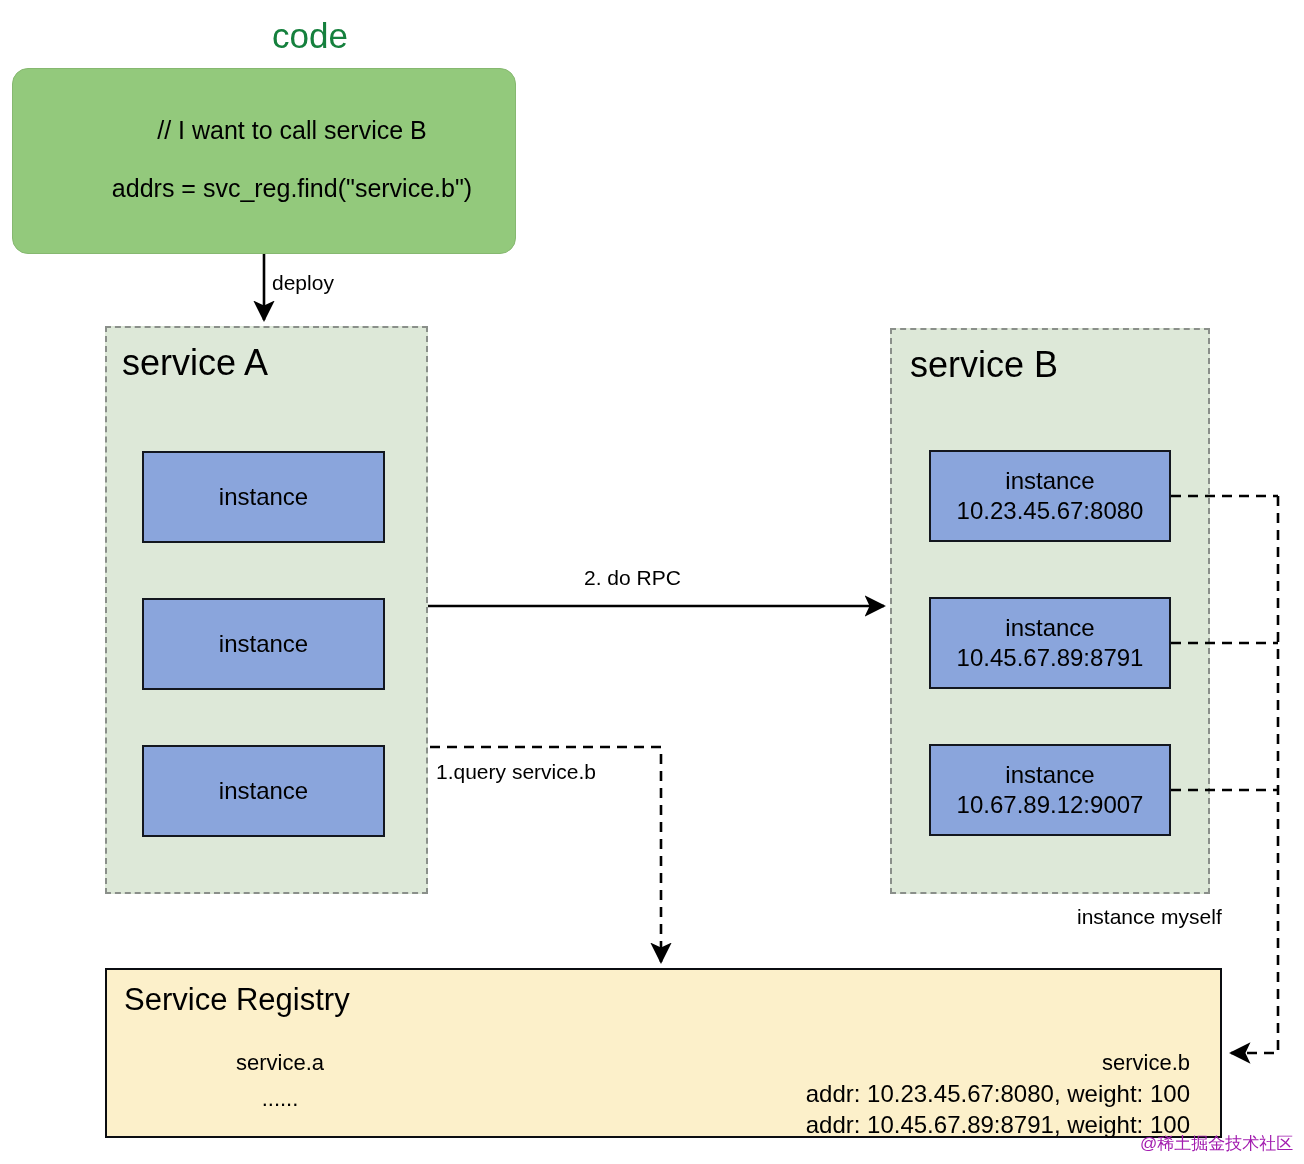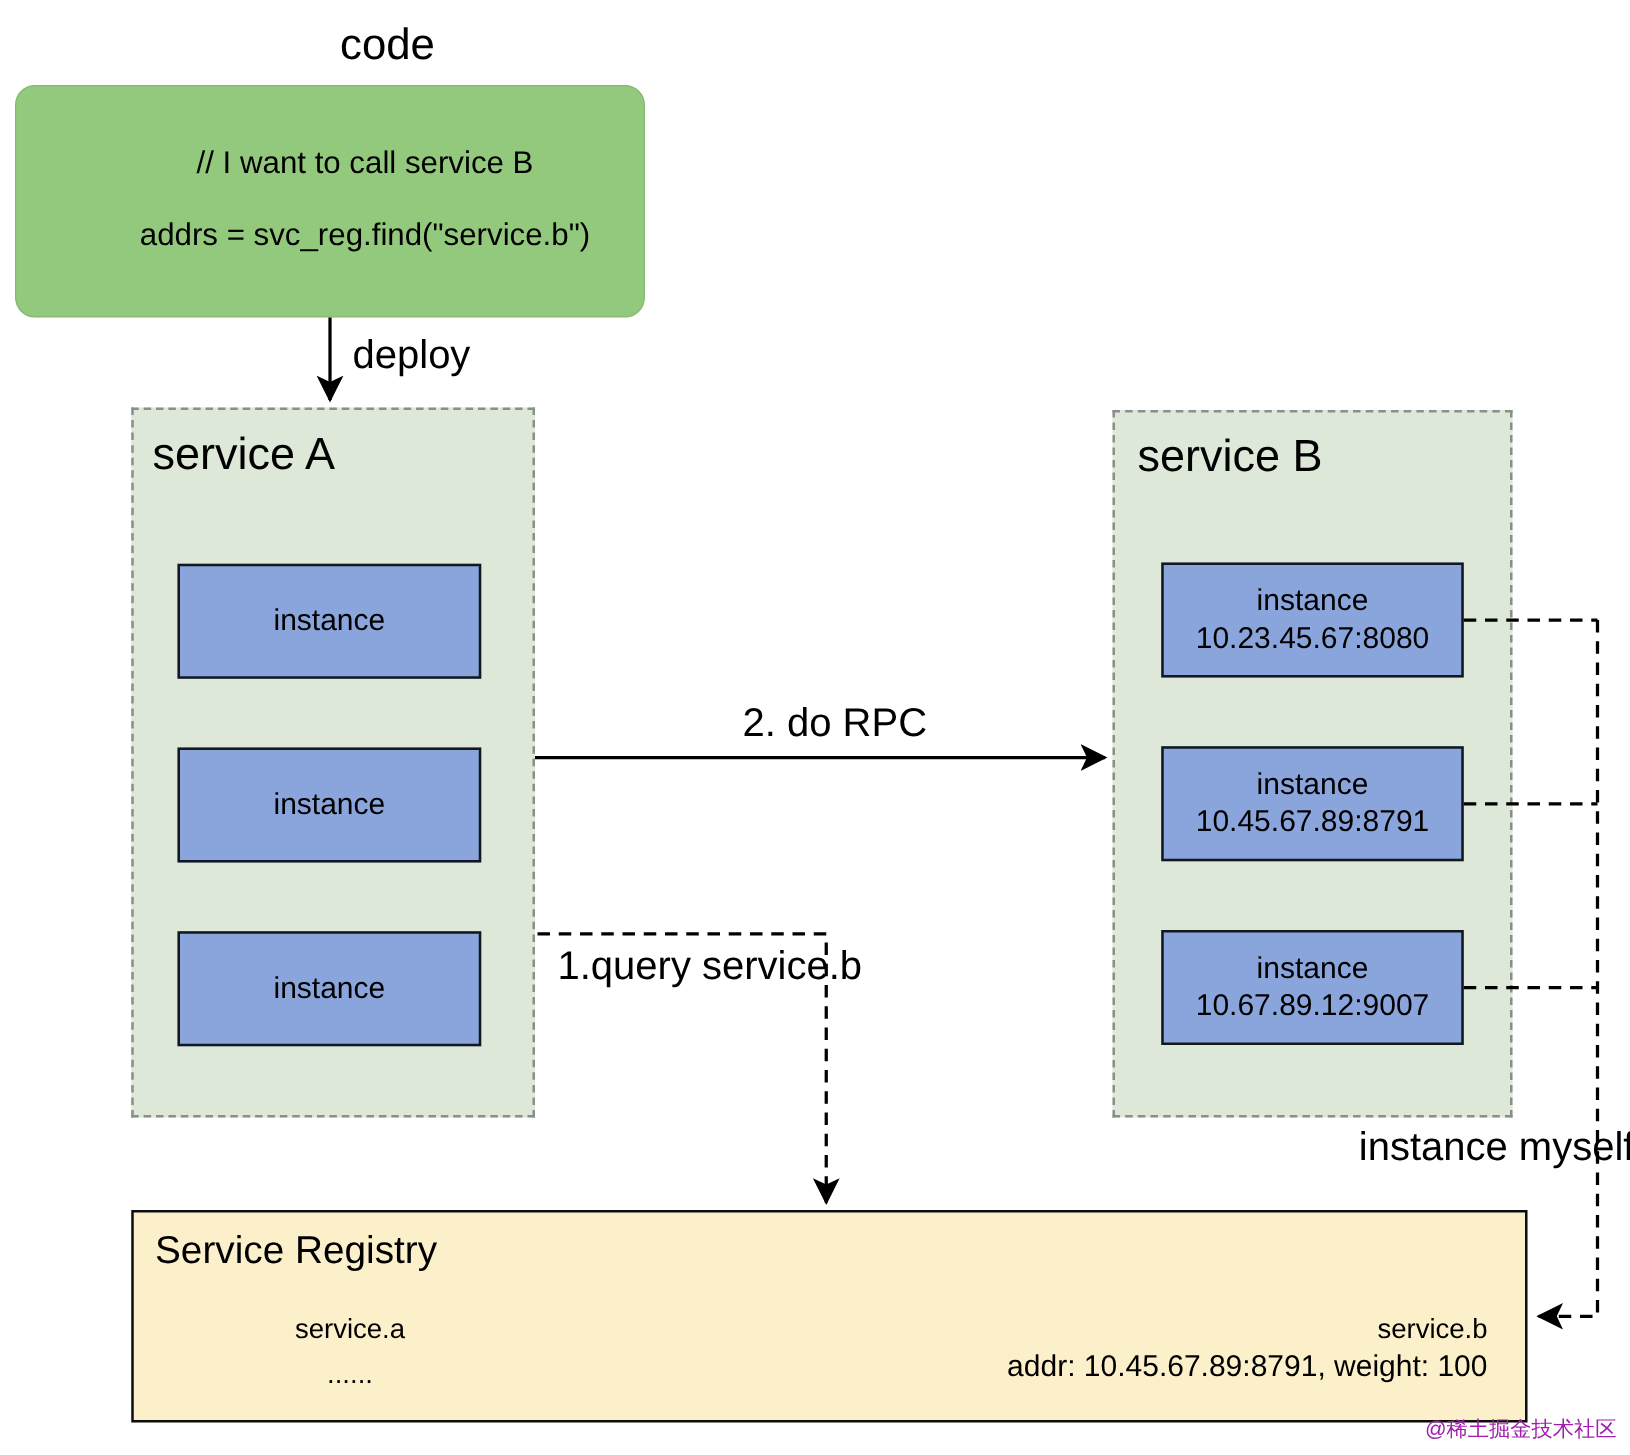--- a/index.html
+++ b/index.html
@@ -19,21 +19,21 @@
     overflow: hidden;
   }
   .abs { position: absolute; }
 
   
   #code-title {
     left: 105px; top: 14px; width: 410px;
     text-align: center;
     font-size: 35px;
     line-height: 44px;
-    color: #000000;
+    color: #15803d;
   }
   #code-box {
     left: 12px; top: 68px;
     width: 504px; height: 186px;
     background: #93c97c;
     border: 1px solid #86b870;
     border-radius: 16px;
     box-sizing: border-box;
   }
   #code-lines {
@@ -115,21 +115,21 @@
   #registry-left .reg-line { font-size: 22px; line-height: 36px; }
   #registry-right {
     left: 660px; top: 1048px;
     width: 530px;
     text-align: right;
   }
   #registry-right .reg-line { font-size: 24px; line-height: 31px; white-space: nowrap; }
   #registry-right .reg-head { font-size: 22px; line-height: 30px; }
 
   
-  .edge-label { font-size: 32px; line-height: 30px; white-space: nowrap; margin-left: 10px; }
+  .edge-label { font-size: 21px; line-height: 30px; white-space: nowrap; }
   #label-deploy { left: 272px; top: 268px; }
   #label-rpc    { left: 584px; top: 563px; }
   #label-query  { left: 436px; top: 757px; }
   #label-register { left: 1077px; top: 902px; }
 
   
   #wires { left: 0; top: 0; width: 1304px; height: 1164px; }
 
   
   #watermark {
@@ -186,20 +186,21 @@
   <div class="abs" id="registry-box"></div>
   <div class="abs" id="registry-left">
     <div class="reg-line">service.a</div>
     <div class="reg-line">......</div>
   </div>
 
   <div class="abs" id="registry-title">Service Registry</div>
 
   <div class="abs" id="registry-right">
     <div class="reg-head">service.b</div>
+    <div class="reg-line">addr: 10.23.45.67:8080, weight: 100</div>
     <div class="reg-line">addr: 10.45.67.89:8791, weight: 100</div>
   </div>
 
   <div class="abs edge-label" id="label-deploy">deploy</div>
   <div class="abs edge-label" id="label-rpc">2. do RPC</div>
   <div class="abs edge-label" id="label-query">1.query service.b</div>
   <div class="abs edge-label" id="label-register">instance myself</div>
 
   <svg class="abs" id="wires" viewBox="0 0 1304 1164">
     <defs>

